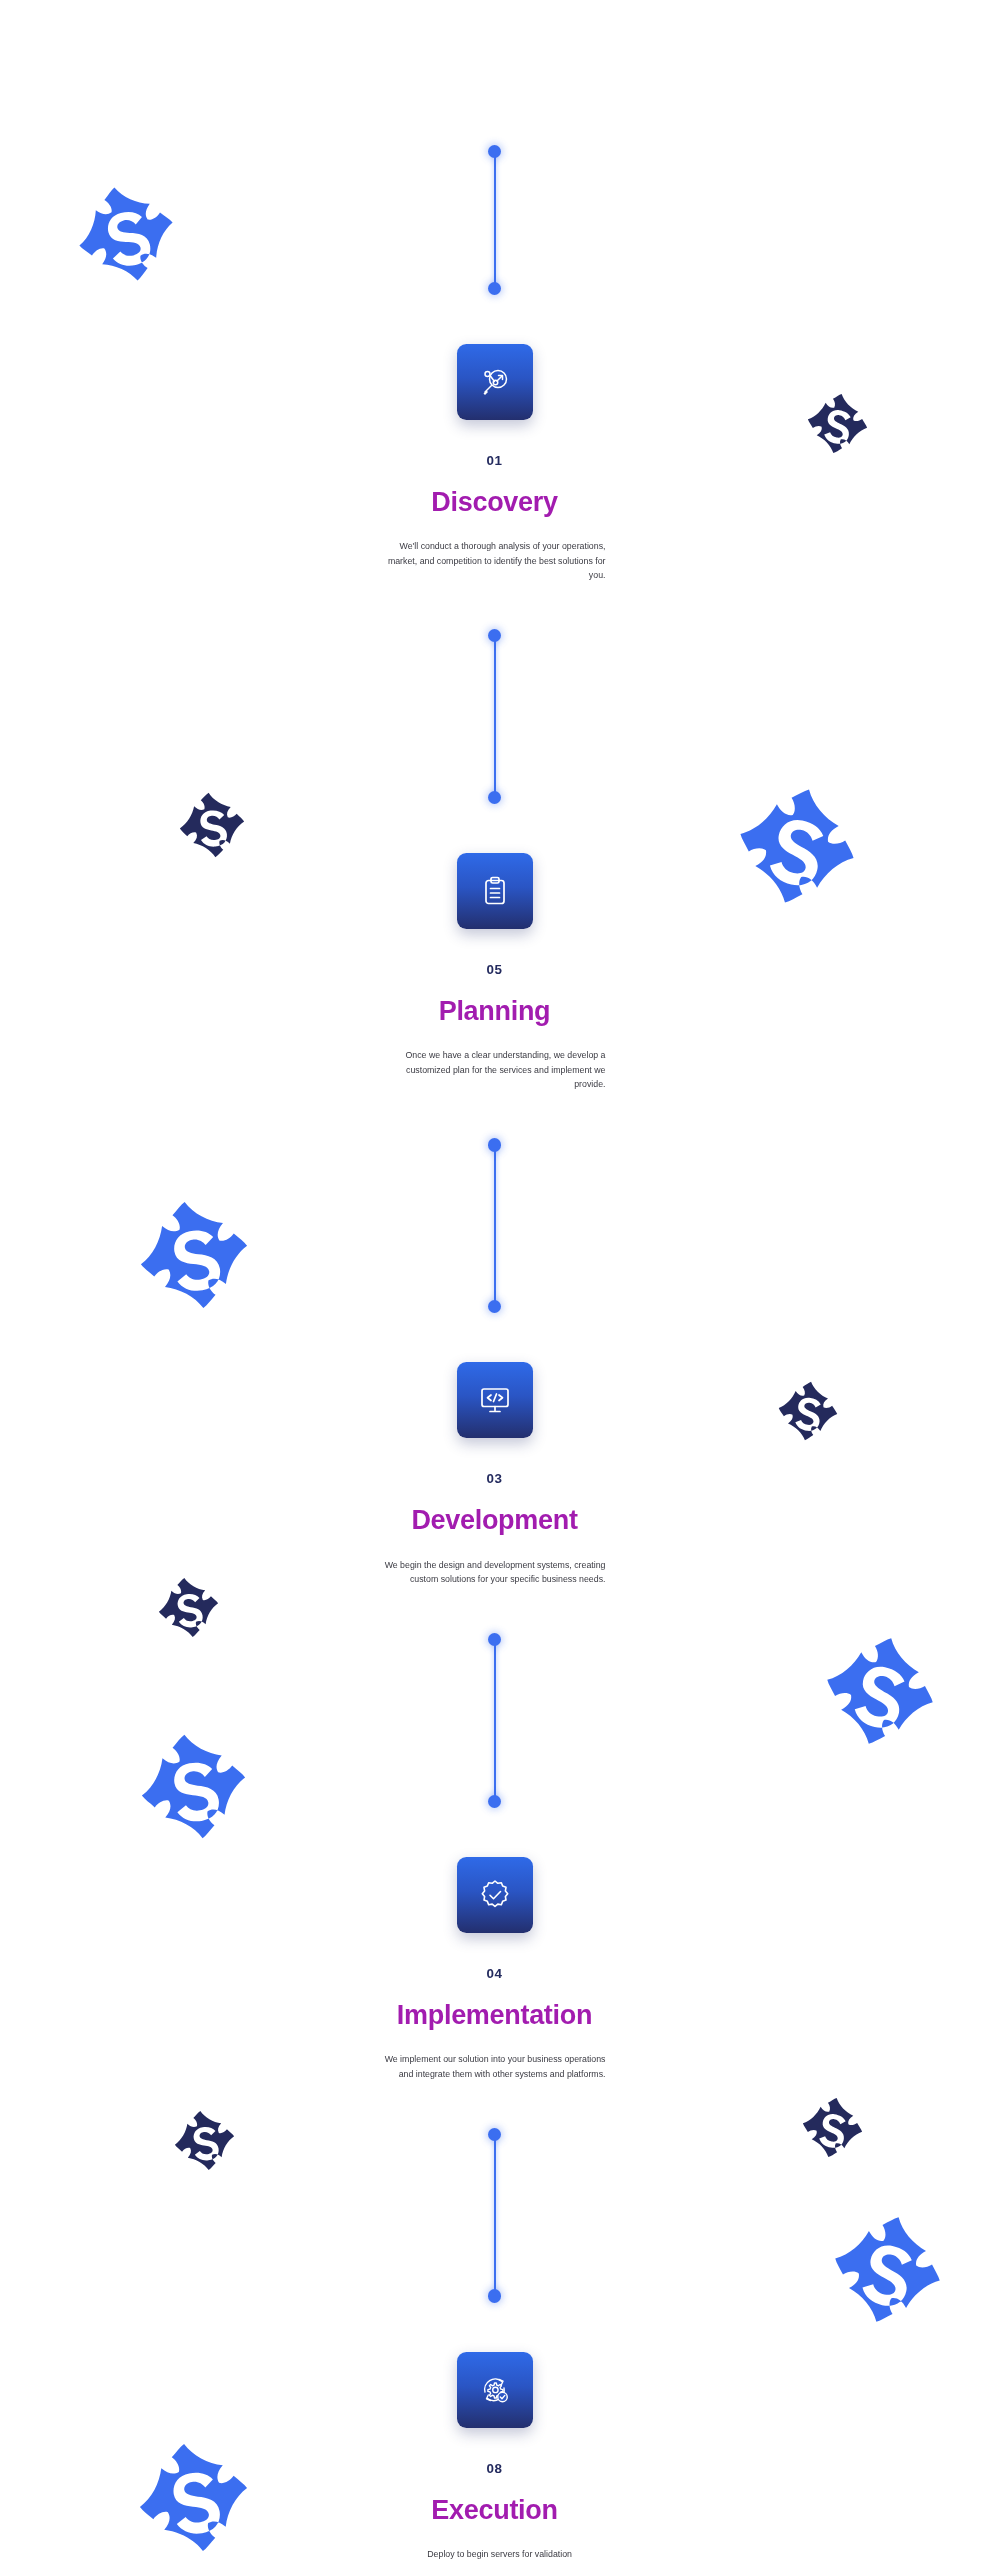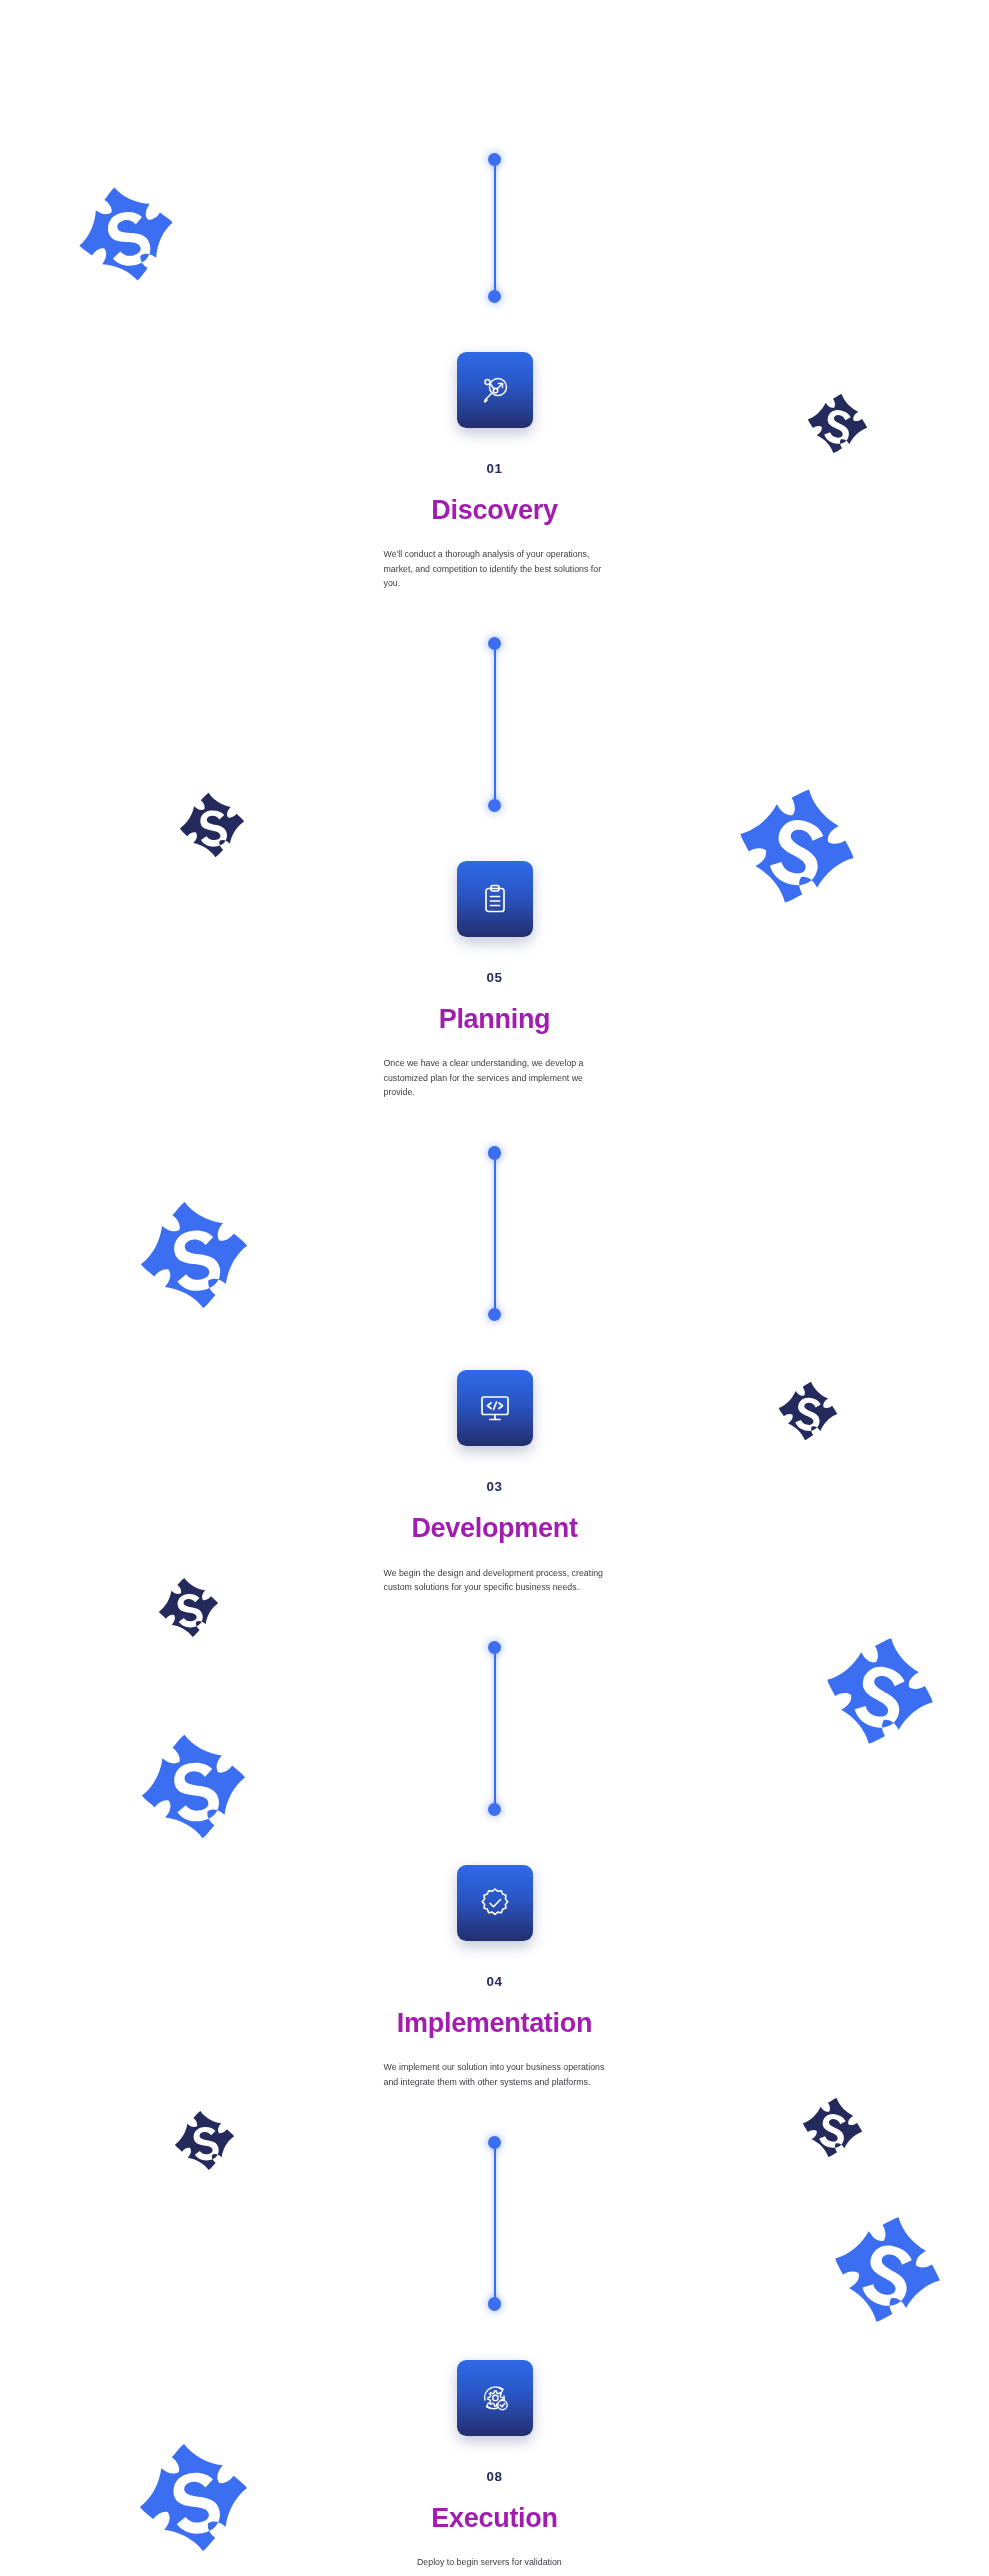--- a/index.html
+++ b/index.html
@@ -25,21 +25,21 @@
   .deco {
     position: absolute;
     pointer-events: none;
   }
   .deco svg { display: block; width: 100%; height: 100%; }
 
   
   #timeline {
     position: absolute;
     left: 0;
-    top: 16px;
+    top: 8px;
     width: 989px;
     display: flex;
     flex-direction: column;
     align-items: center;
   }
 
   .connector {
     position: relative;
     width: 20.6px;
     display: flex;
@@ -103,21 +103,21 @@
     font-size: 27px;
     font-weight: bold;
     color: #a21caf;
     line-height: 1.05;
     letter-spacing: -0.3px;
     white-space: nowrap;
   }
 
   .step-desc {
     width: 222px;
-    text-align: left;
+    text-align: right;
     font-size: 8.8px;
     line-height: 1.62;
     color: #3a3a42;
   }
 
   
   .gap-icon-num   { height: 34px; }
   .gap-num-title  { height: 20.6px; }
   .gap-title-desc { height: 23px; }
   .gap-desc-conn  { height: 47px; }
@@ -692,21 +692,21 @@
     <line x1="35" y1="20" x2="29" y2="35"></line>
     <line x1="32" y1="45" x2="32" y2="53"></line>
     <line x1="22" y1="55" x2="42" y2="55"></line>
   </svg>
         </div>
         <div class="gap-icon-num"></div>
         <div class="step-number">03</div>
         <div class="gap-num-title"></div>
         <div class="step-title">Development</div>
         <div class="gap-title-desc"></div>
-        <div class="step-desc">We begin the design and development process, creating custom solutions for your specific business needs.</div>
+        <div class="step-desc">We begin the design and development systems, creating custom solutions for your specific business needs.</div>
       </div>
       <div class="gap-desc-conn"></div>
       <div class="connector" style="height: 175px;">
         <div class="rail"></div>
         <div class="dot"></div>
         <div class="dot"></div>
       </div>
       <div class="gap-conn-icon"></div>
       <div class="step">
         <div class="icon-box">

